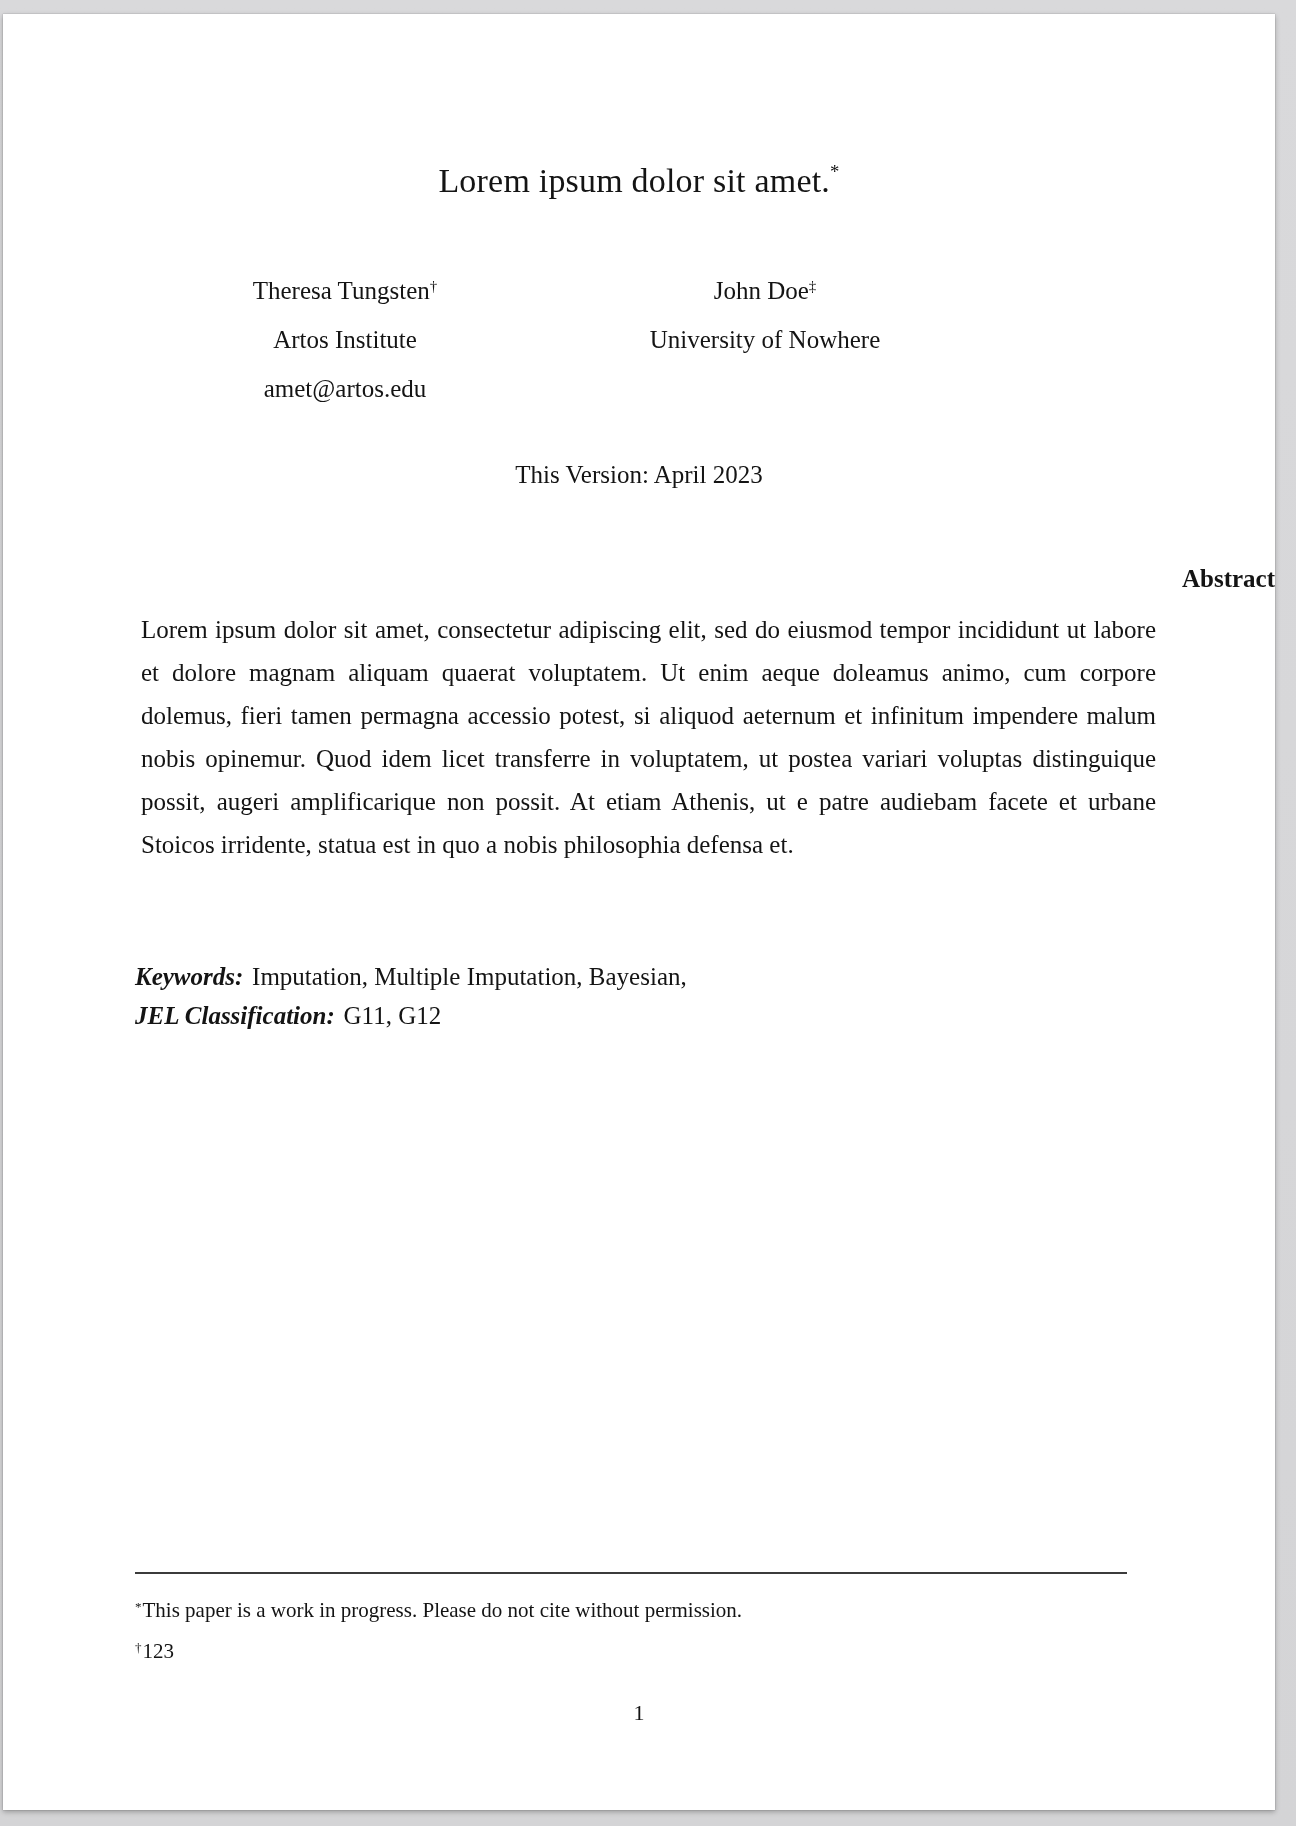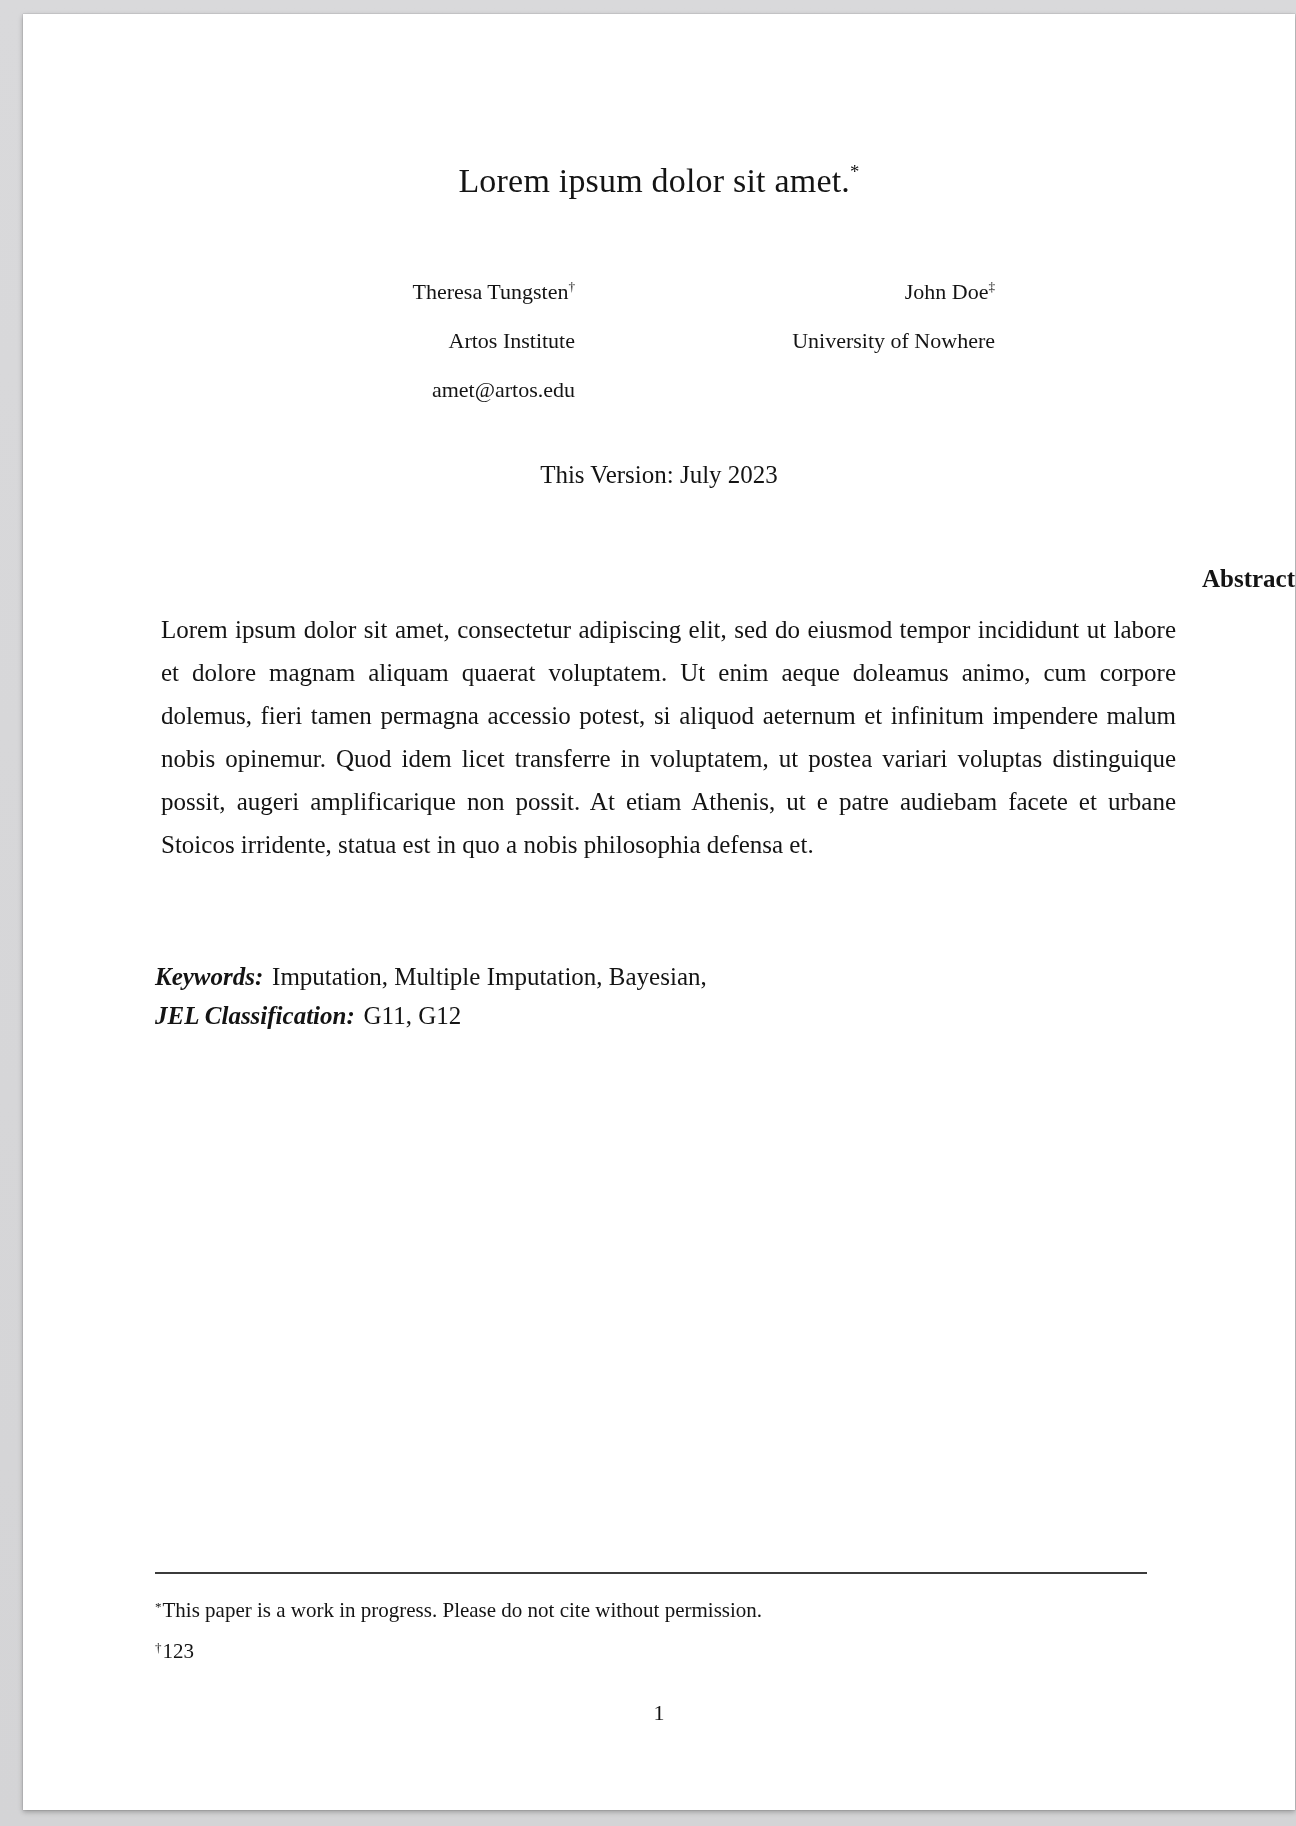--- a/index.html
+++ b/index.html
@@ -11,21 +11,21 @@
     font-family: "Liberation Serif", "DejaVu Serif", serif;
   }
   .viewport {
     position: relative;
     width: 1296px;
     height: 1826px;
     background: linear-gradient(180deg, #d9d9db 0%, #d4d4d6 100%);
   }
   .page {
     position: absolute;
-    left: 23px;
+    left: 3px;
     top: 14px;
     width: 1272px;
     height: 1796px;
     background: #ffffff;
     box-shadow: 0 2px 5px rgba(0,0,0,0.28), 0 0 1px rgba(0,0,0,0.35);
     color: #141414;
   }
   .paper-title {
     position: absolute;
     top: 147px;
@@ -42,22 +42,22 @@
     vertical-align: 14px;
   }
   .authors {
     position: absolute;
     top: 248px;
     left: 132px;
     display: flex;
   }
   .author {
     width: 420px;
-    text-align: right;
-    font-size: 22px;
+    text-align: center;
+    font-size: 25px;
     line-height: 49px;
   }
   .author sup {
     font-size: 60%;
     vertical-align: 8px;
   }
   .version-line {
     position: absolute;
     top: 447px;
     left: 0;
@@ -140,21 +140,21 @@
         <div><span>Theresa Tungsten</span><sup>†</sup></div>
         <div>Artos Institute</div>
         <div>amet@artos.edu</div>
       </div>
       <div class="author">
         <div><span>John Doe</span><sup>‡</sup></div>
         <div>University of Nowhere</div>
       </div>
     </div>
 
-    <div class="version-line">This Version: July 2023</div>
+    <div class="version-line">This Version: April 2023</div>
 
     <div class="abstract-heading">Abstract</div>
 
     <p class="abstract-text">Lorem ipsum dolor sit amet, consectetur adipiscing elit, sed do eiusmod tempor incididunt ut labore et dolore magnam aliquam quaerat voluptatem. Ut enim aeque doleamus animo, cum corpore dolemus, fieri tamen permagna accessio potest, si aliquod aeternum et infinitum impendere malum nobis opinemur. Quod idem licet transferre in voluptatem, ut postea variari voluptas distinguique possit, augeri amplificarique non possit. At etiam Athenis, ut e patre audiebam facete et urbane Stoicos irridente, statua est in quo a nobis philosophia defensa et.</p>
 
     <div class="meta-line keywords-line"><span class="meta-label">Keywords:</span><span>Imputation, Multiple Imputation, Bayesian,</span></div>
 
     <div class="meta-line jel-line"><span class="meta-label">JEL Classification:</span><span>G11, G12</span></div>
 
     <div class="footnote-rule"></div>

